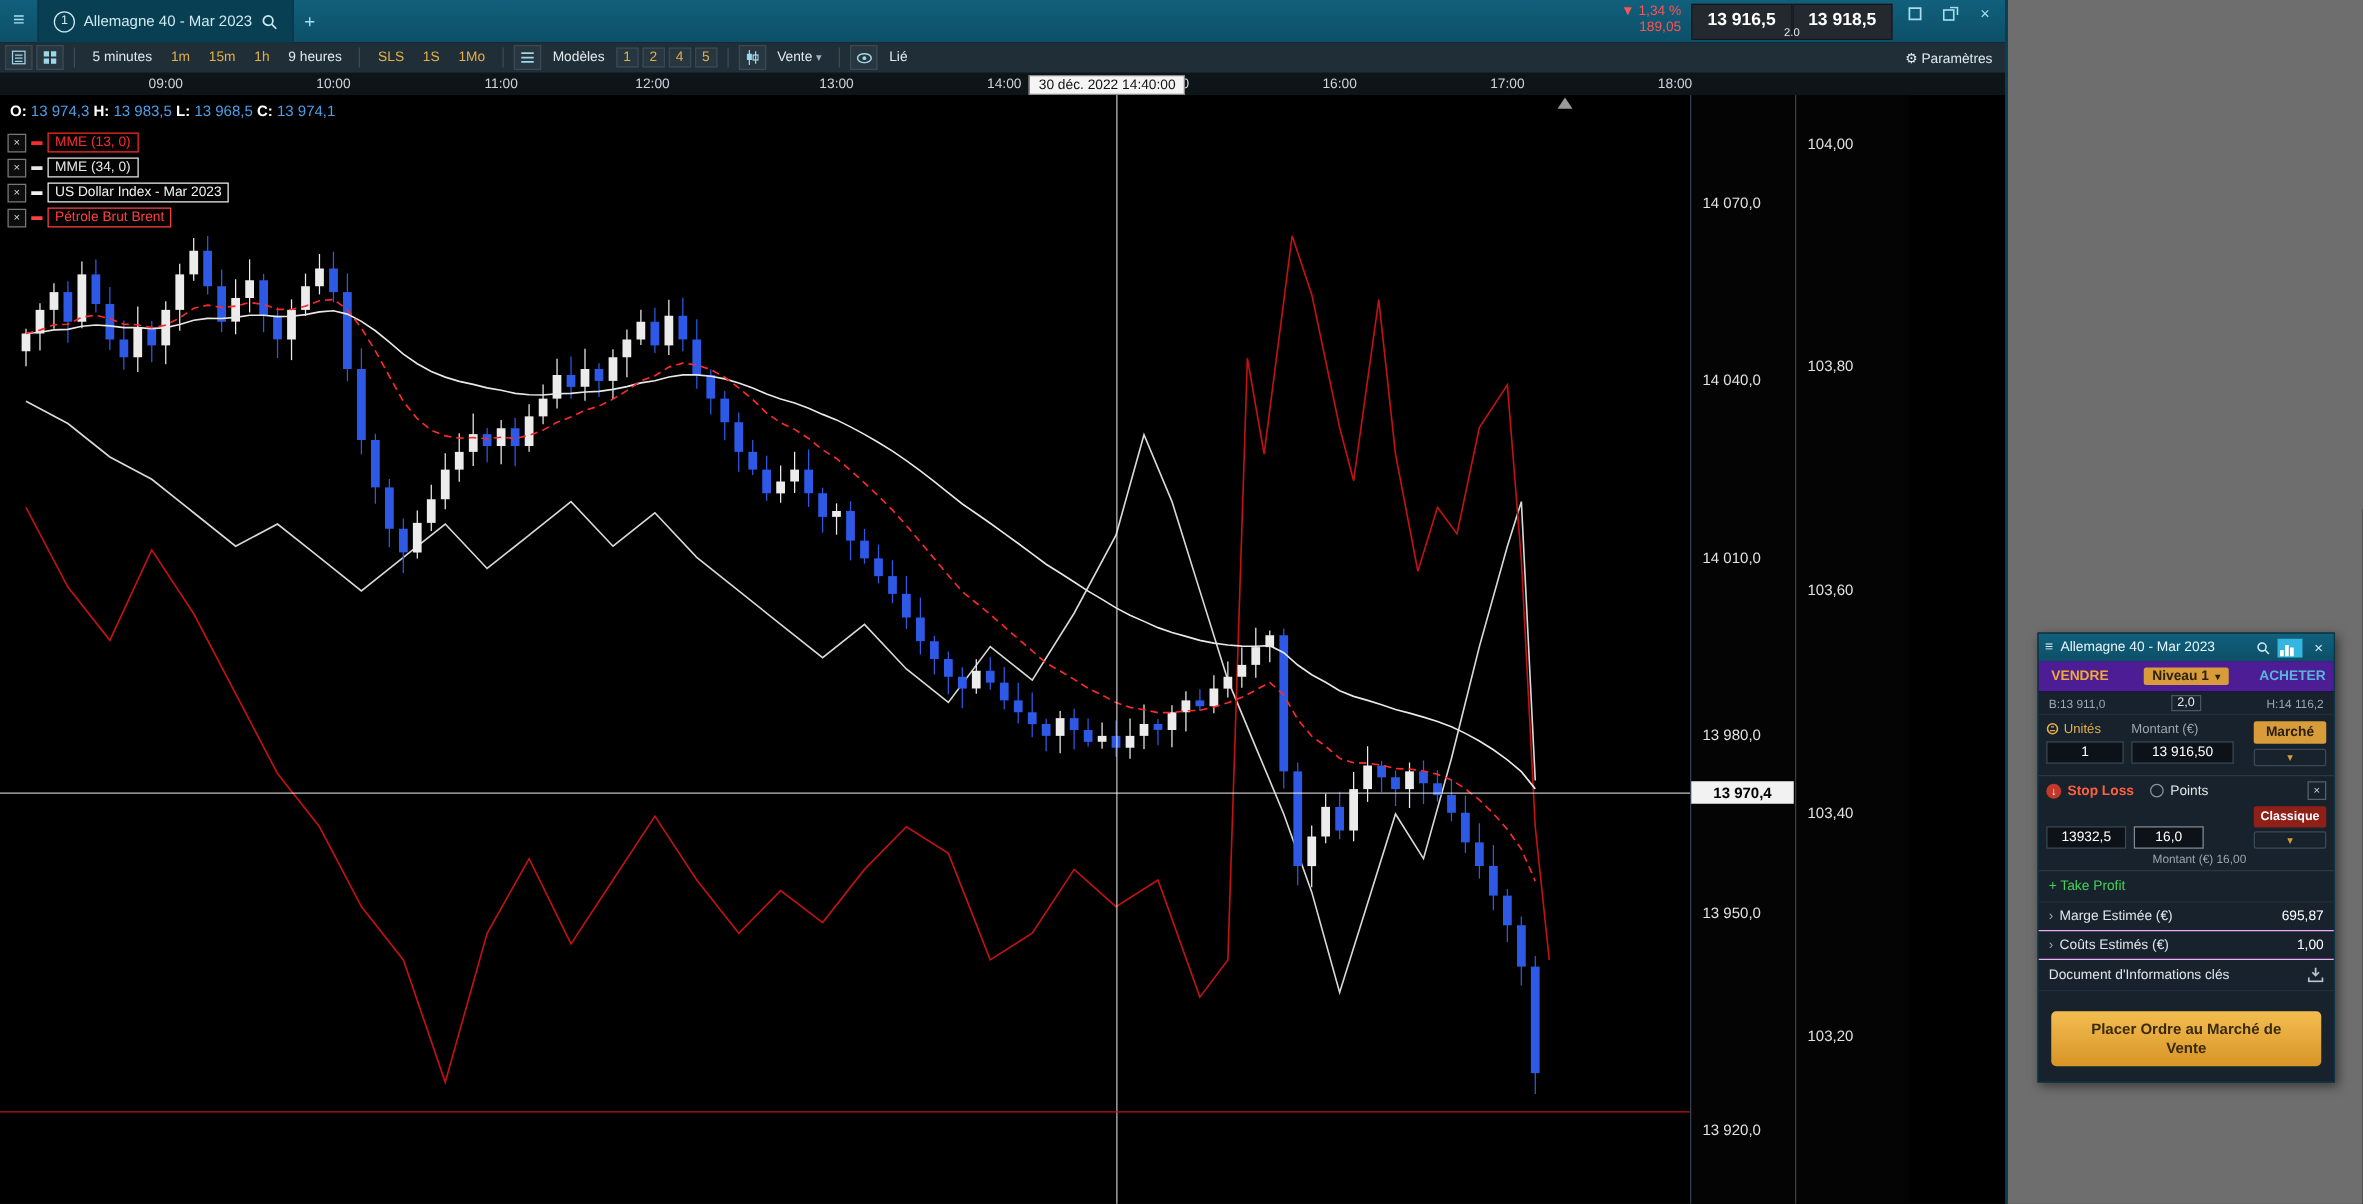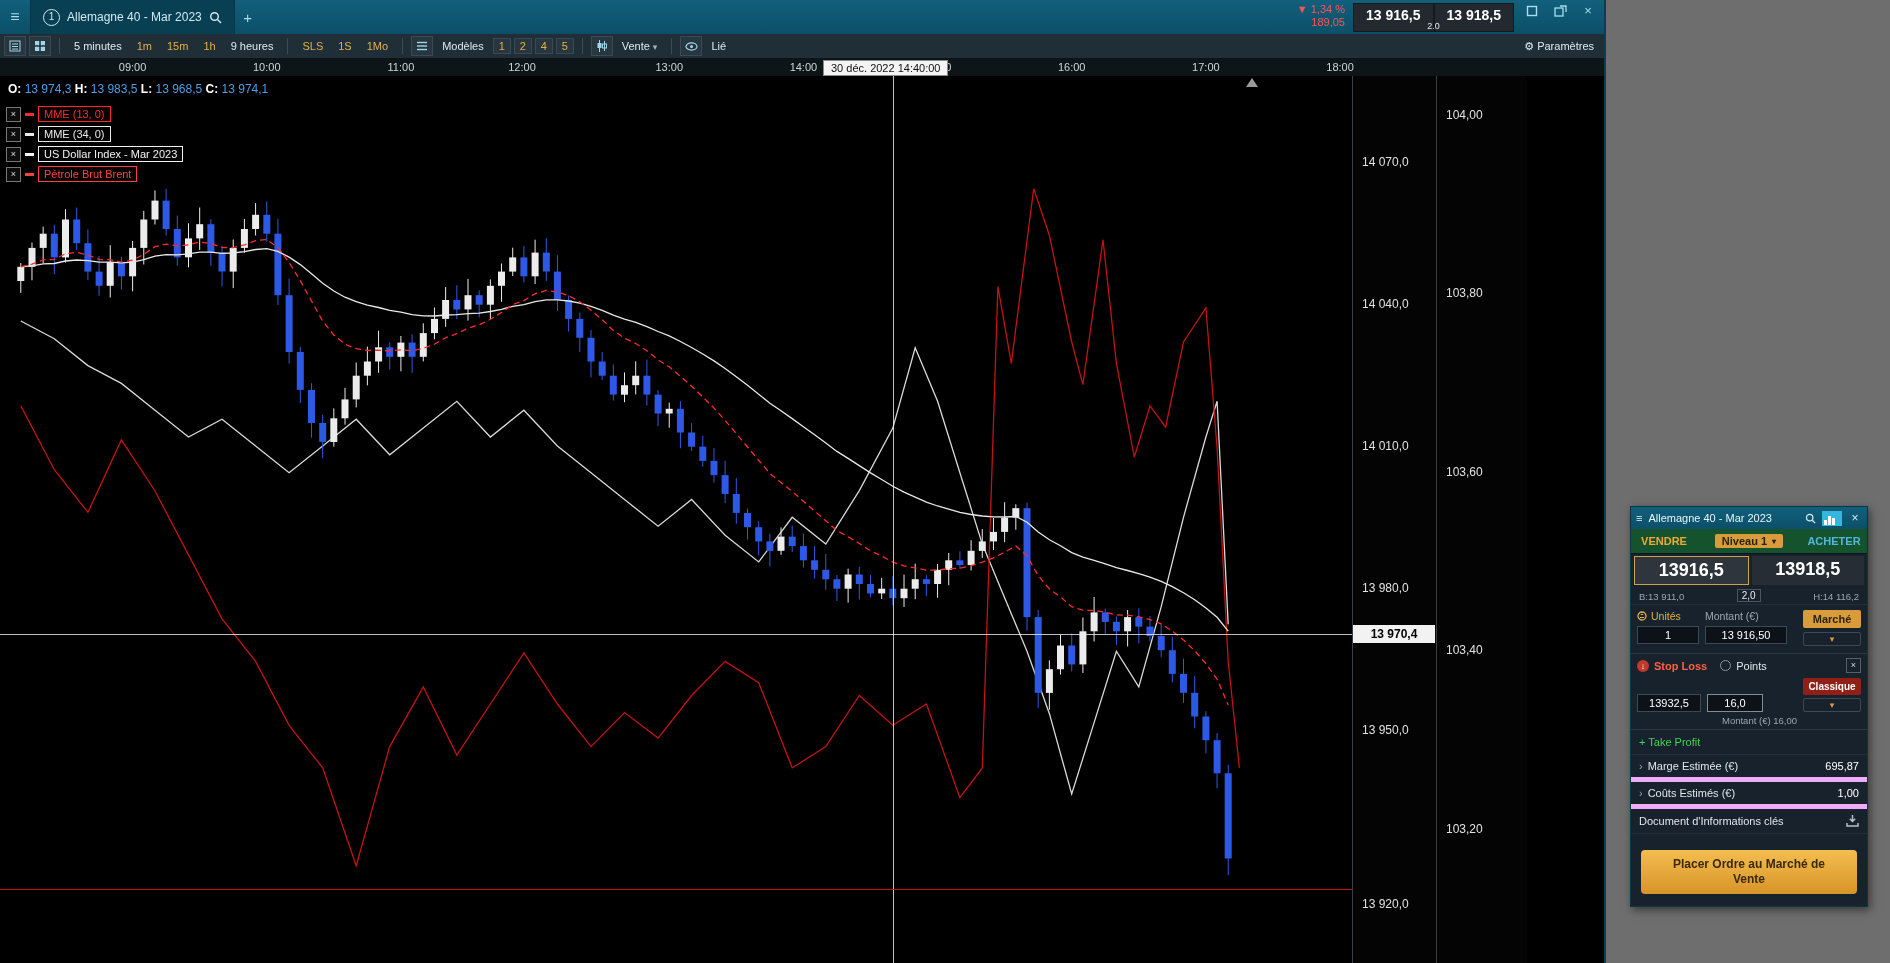--- a/index.html
+++ b/index.html
@@ -59,21 +59,21 @@
   .chip-handle{width:9px;height:3px;background:#bbb;}
   .chip-label{border:1px solid #bbb;background:rgba(4,4,4,.75);padding:1px 5px;color:#eee;white-space:nowrap;}
 
   
   .order-panel{position:absolute;left:1630px;top:506px;width:236px;background:#18222c;border:1px solid #0a3544;box-shadow:2px 3px 8px rgba(0,0,0,.5);color:#dfe5ea;font-size:11px;}
   .op-title{height:22px;background:linear-gradient(#11607c,#0c4f68);display:flex;align-items:center;gap:6px;padding:0 5px;color:#e6f3f8;}
   .op-title .t{flex:1;font-size:11px;white-space:nowrap;overflow:hidden;}
   .op-chart-btn{width:16px;height:13px;background:#35b6e0;display:flex;align-items:end;gap:1px;padding:1px 2px;}
   .op-chart-btn i{display:block;width:3px;background:#fff;}
   .op-x{color:#cfe9f2;font-size:12px;width:14px;text-align:center;}
-  .op-sides{display:flex;align-items:center;height:24px;background:#14532d;border-bottom:1px solid #0d151d;}
+  .op-sides{display:flex;align-items:center;height:24px;background:#4c1d95;border-bottom:1px solid #0d151d;}
   .op-sell-lbl{width:66px;text-align:center;color:#eeaa33;font-weight:bold;}
   .op-level{flex:1;display:flex;justify-content:center;}
   .op-level-btn{background:#d89c3a;color:#2a1f08;font-weight:bold;padding:1px 7px;border-radius:2px;display:flex;align-items:center;gap:5px;}
   .op-level-btn .dd{font-size:8px;}
   .op-buy-lbl{width:66px;text-align:center;color:#56b6da;font-weight:bold;}
   .op-prices{display:flex;gap:3px;padding:2px 3px;}
   .op-price{flex:1;background:#272d34;text-align:center;font-size:18px;font-weight:bold;color:#fff;padding:3px 0;}
   .op-price.sel{border:1px solid #caa24a;background:#2e353d;}
   .op-stats{display:flex;align-items:flex-end;justify-content:space-between;padding:2px 8px;font-size:9.5px;color:#9aa7b0;}
   .op-mini-box{border:1px solid #4a555e;color:#e8eef2;padding:0 4px;font-size:10px;}
@@ -88,21 +88,21 @@
   .sl-head{display:flex;align-items:center;gap:5px;}
   .sl-ic{width:12px;height:12px;border-radius:50%;background:#c0392b;color:#fff;font-size:9px;line-height:12px;text-align:center;}
   .sl-lbl{color:#ff6040;font-weight:bold;}
   .sl-radio{width:9px;height:9px;border:1px solid #8a969e;border-radius:50%;margin-left:8px;}
   .sl-x{margin-left:auto;width:13px;height:13px;border:1px solid #55616a;color:#cfd8dd;font-size:9px;line-height:12px;text-align:center;}
   .sl-inputs{display:flex;gap:6px;margin-top:5px;align-items:flex-end;}
   .classique-btn{background:#8e2018;color:#fff;font-size:10px;font-weight:bold;text-align:center;padding:3px 0;width:58px;border-radius:2px;}
   .cls-dd{text-align:center;color:#d89c3a;font-size:9px;border:1px solid #3a4a55;border-radius:2px;padding:1px 0;margin-top:3px;width:58px;box-sizing:border-box;}
   .sl-amount{text-align:right;font-size:9.5px;color:#9aa7b0;margin-top:3px;padding-right:64px;}
   .tp-row{padding:6px 8px;color:#46cf5a;border-bottom:1px solid #222e39;}
-  .est-row{display:flex;justify-content:space-between;padding:5px 8px;border-bottom:5px solid #f0abfc;}
+  .est-row{display:flex;justify-content:space-between;padding:5px 8px;border-bottom:1px solid #f0abfc;}
   .est-row .val{color:#fff;}
   .chev{color:#9aa7b0;margin-right:5px;}
   .kid-row{display:flex;justify-content:space-between;align-items:center;padding:6px 8px;border-bottom:1px solid #222e39;}
   .submit-btn{margin:16px 10px 12px;background:linear-gradient(#f3bd50,#d89427);color:#3a2a08;font-weight:bold;font-size:12px;text-align:center;border-radius:4px;padding:7px 16px;line-height:1.25;}
   svg.mini{display:block;}
 </style>
 </head>
 <body>
 
 <div class="main-window">
@@ -521,24 +521,20 @@
     <div class="op-sell-lbl">VENDRE</div>
     <div class="op-level">
       <div class="op-level-btn">
           <span>Niveau 1</span>
           <span class="dd">▾</span>
         </div>
     </div>
     <div class="op-buy-lbl">ACHETER</div>
   </div>
 
-  <div class="op-prices">
-    <div class="op-price sel">13916,5</div>
-    <div class="op-price">13918,5</div>
-  </div>
 
   <div class="op-stats">
     <span>B:13 911,0</span>
     <span class="op-mini-box">2,0</span>
     <span>H:14 116,2</span>
   </div>
 
   <div class="op-grid">
     <div class="op-col" style="width:62px">
       <span class="op-lbl units">

